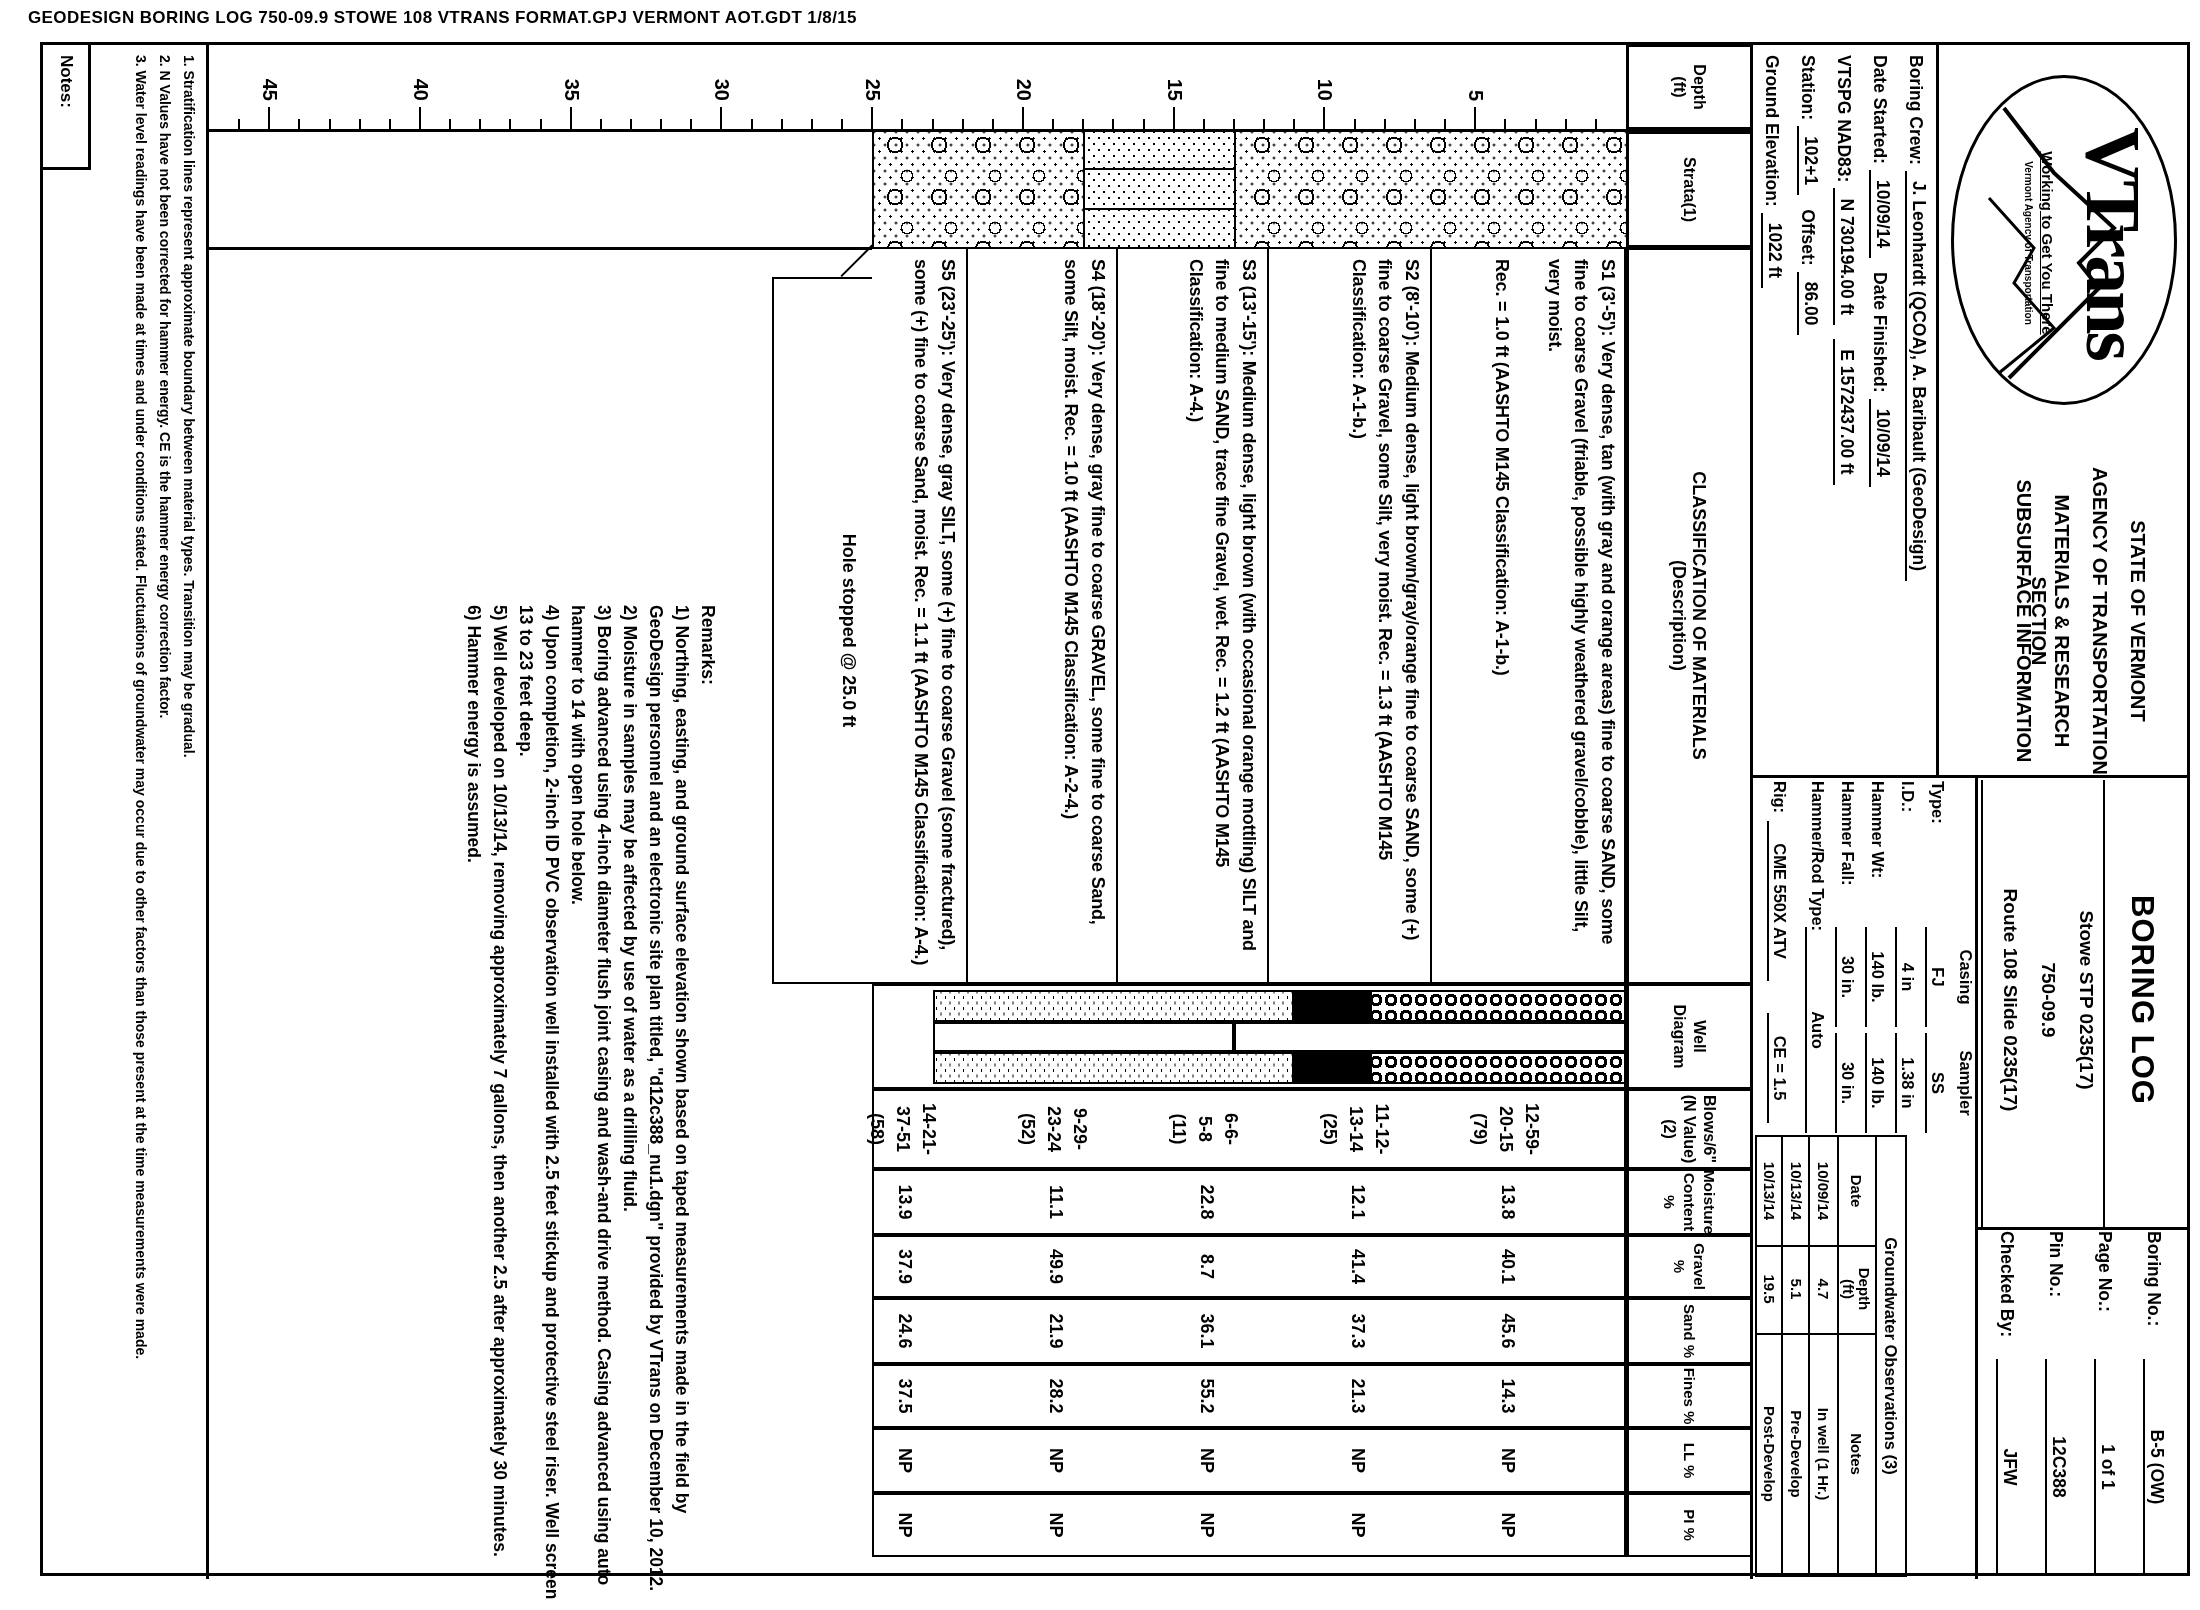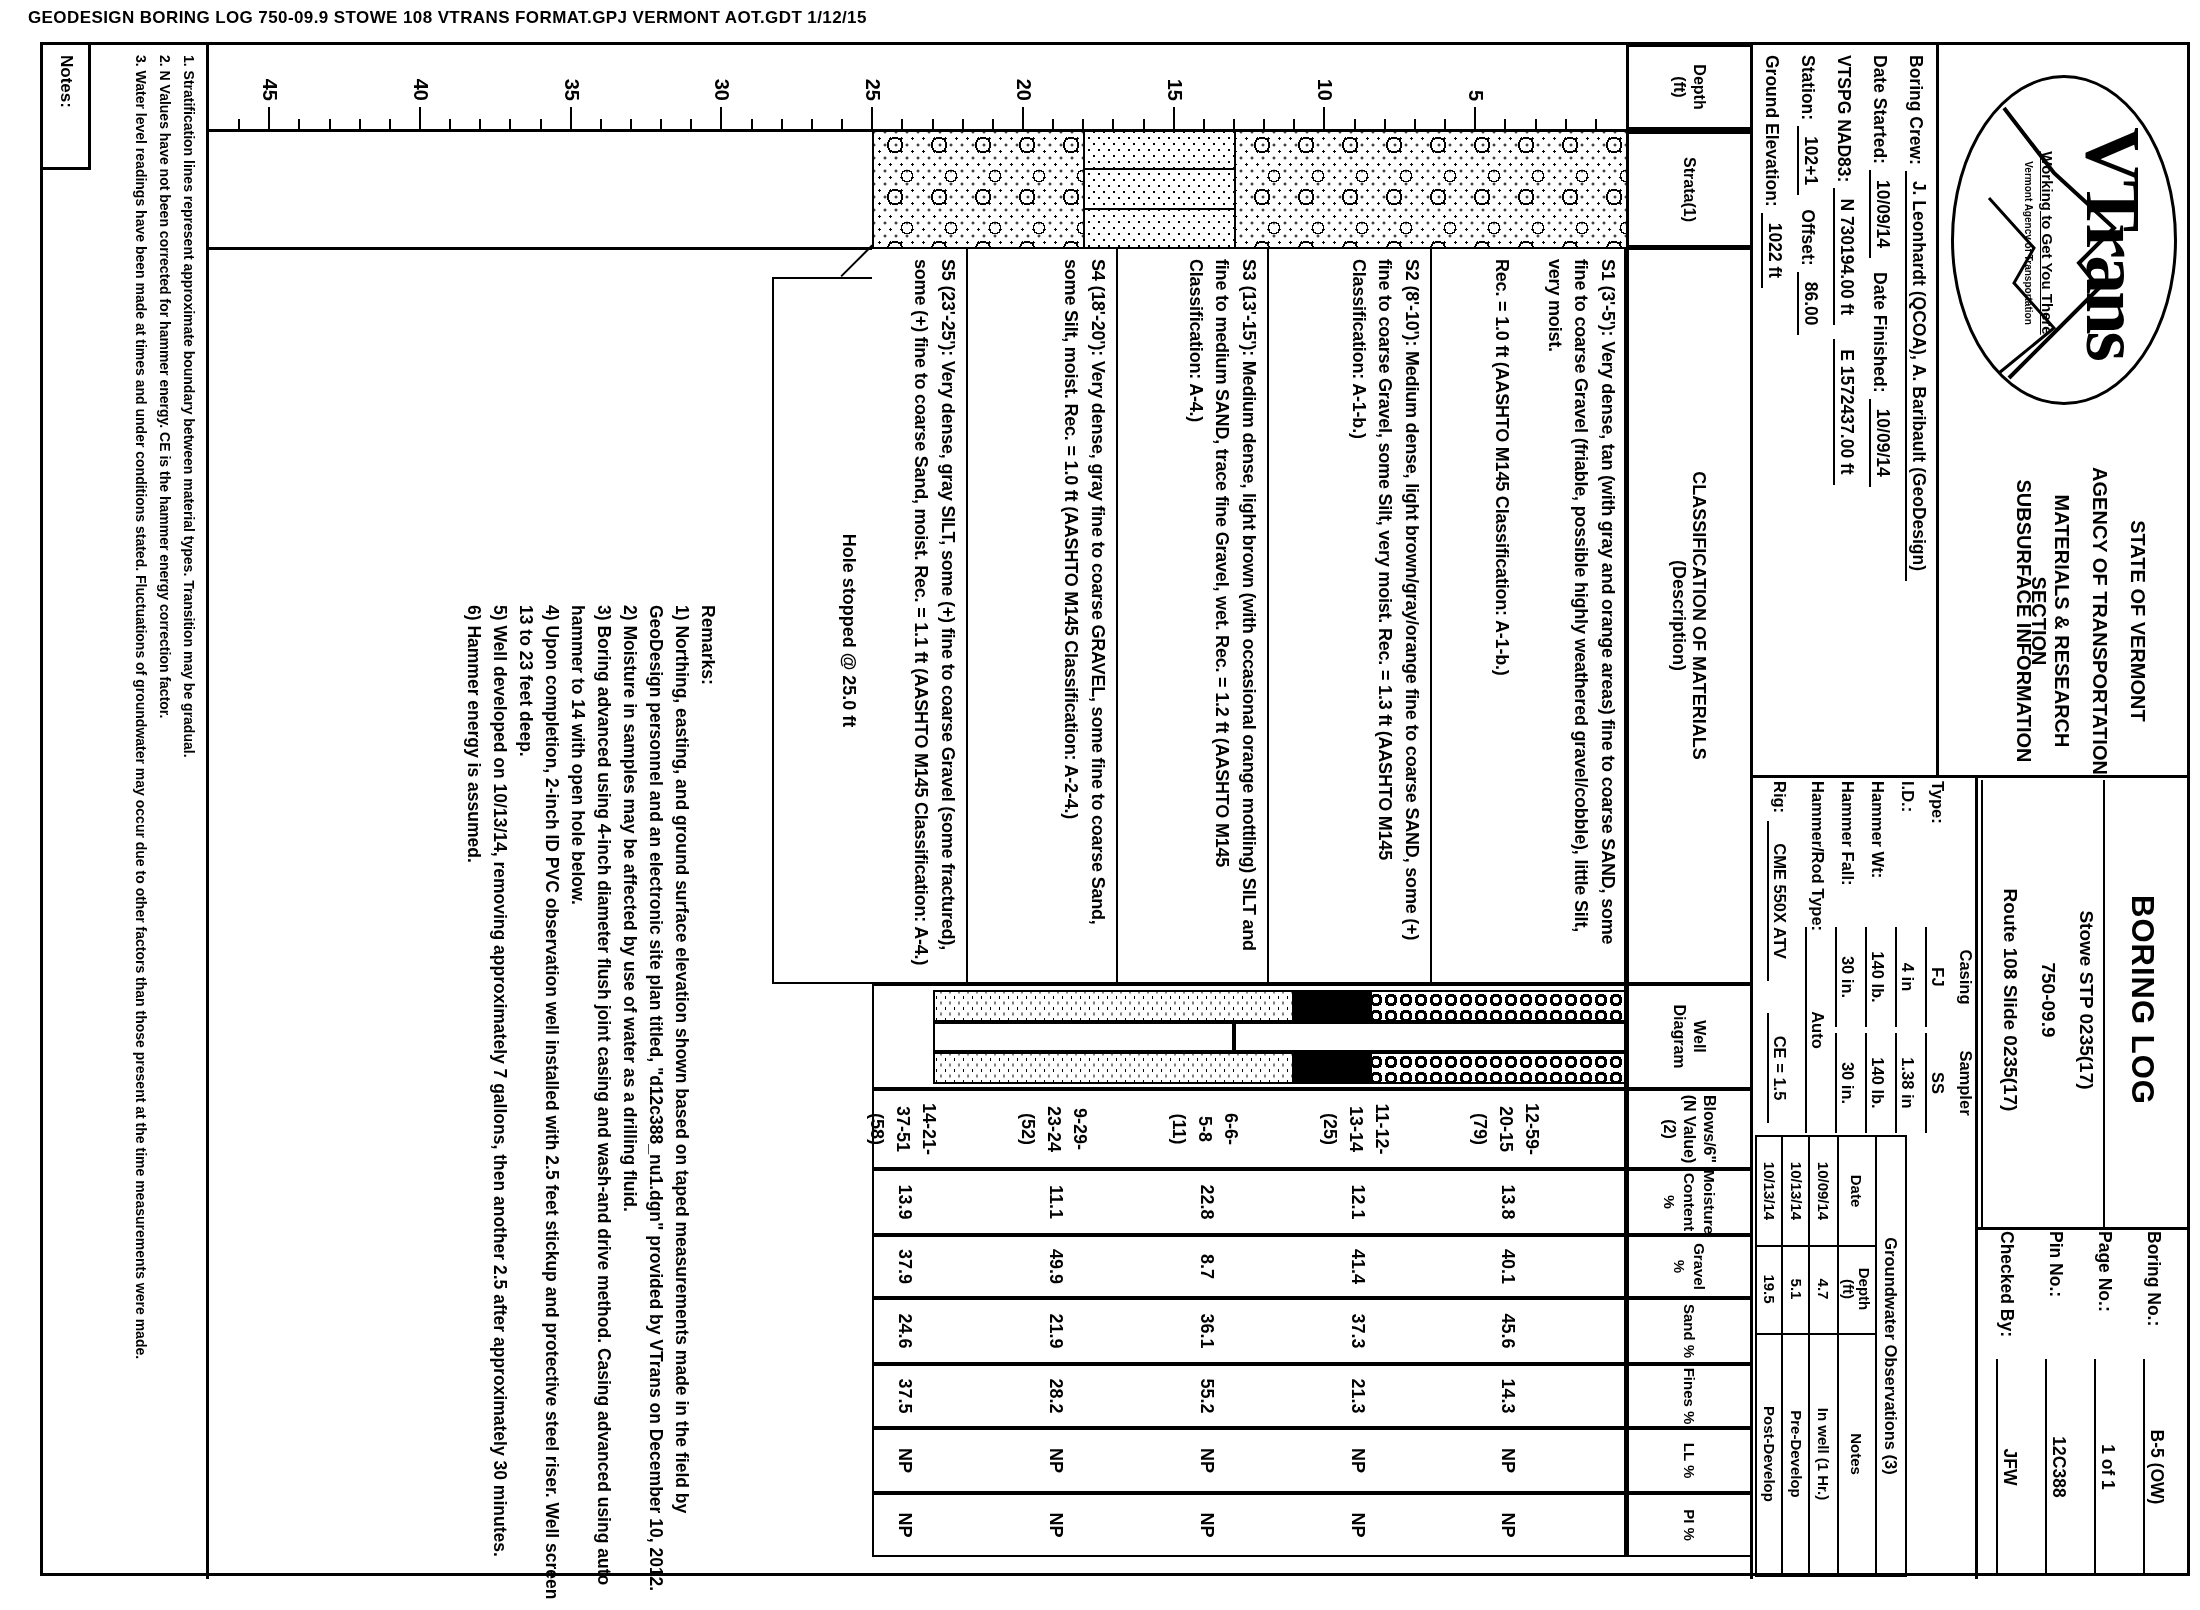--- a/index.html
+++ b/index.html
@@ -39,21 +39,21 @@
     background-size:16px 15px;background-position:0 0,8px 7.5px;}
   .pat-seal{background:#000;}
   .pat-screen{background-color:#fff;background-image:repeating-linear-gradient(to bottom,#000 0 2px,transparent 2px 7px);}
   .cls-text{font-size:18px;line-height:26.5px;letter-spacing:-.2px;}
   .logo-oval{border:3px solid #000;border-radius:50%;}
   .serif{font-family:"Liberation Serif","DejaVu Serif",serif;}
 </style>
 </head>
 <body>
 
-<div class="print-header pre">GEODESIGN BORING LOG   750-09.9 STOWE 108 VTRANS FORMAT.GPJ   VERMONT AOT.GDT   1/12/15</div>
+<div class="print-header pre">GEODESIGN BORING LOG   750-09.9 STOWE 108 VTRANS FORMAT.GPJ   VERMONT AOT.GDT   1/8/15</div>
 
 <div class="sheet">
   <div class="frame" id="frame">
 
     <div class="abs" style="left:8px;top:6px;width:410px;height:240px;">
       <div class="abs logo-oval" style="left:22px;top:4px;width:330px;height:226px;">
         <svg width="330" height="226" viewBox="0 0 330 226" style="position:absolute;left:0;top:0;">
           <path d="M30 170 L95 120 L150 60 L185 95 L210 75 L300 165" fill="none" stroke="#000" stroke-width="4"></path>
           <path d="M120 185 L170 140 L205 160 L250 120 L295 175" fill="none" stroke="#000" stroke-width="3"></path>
         </svg>

